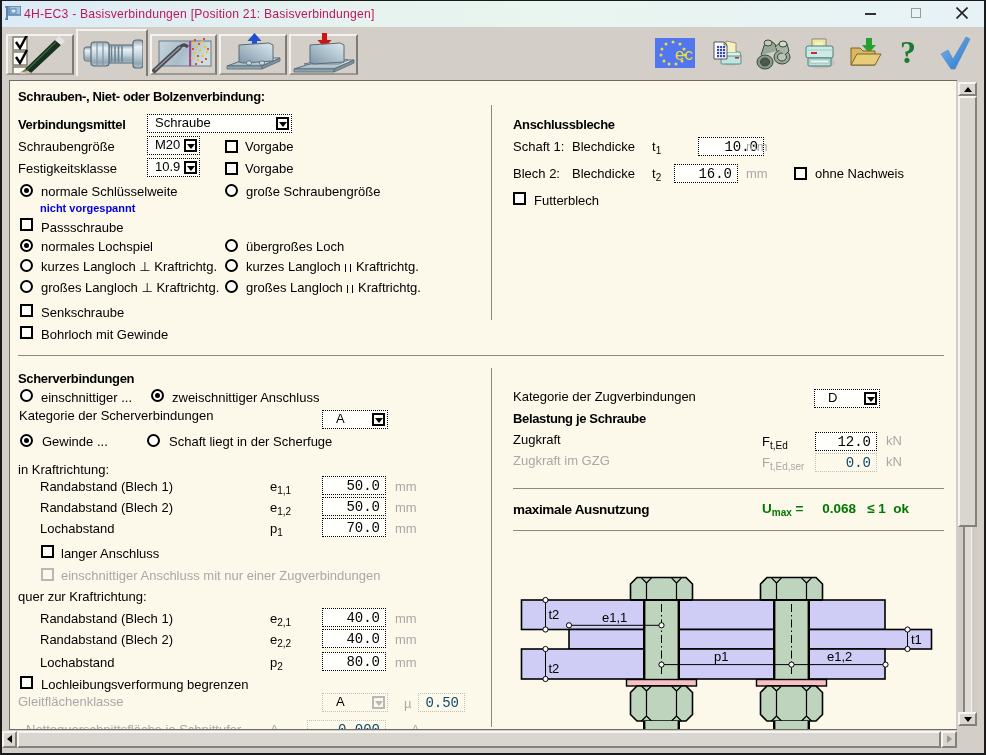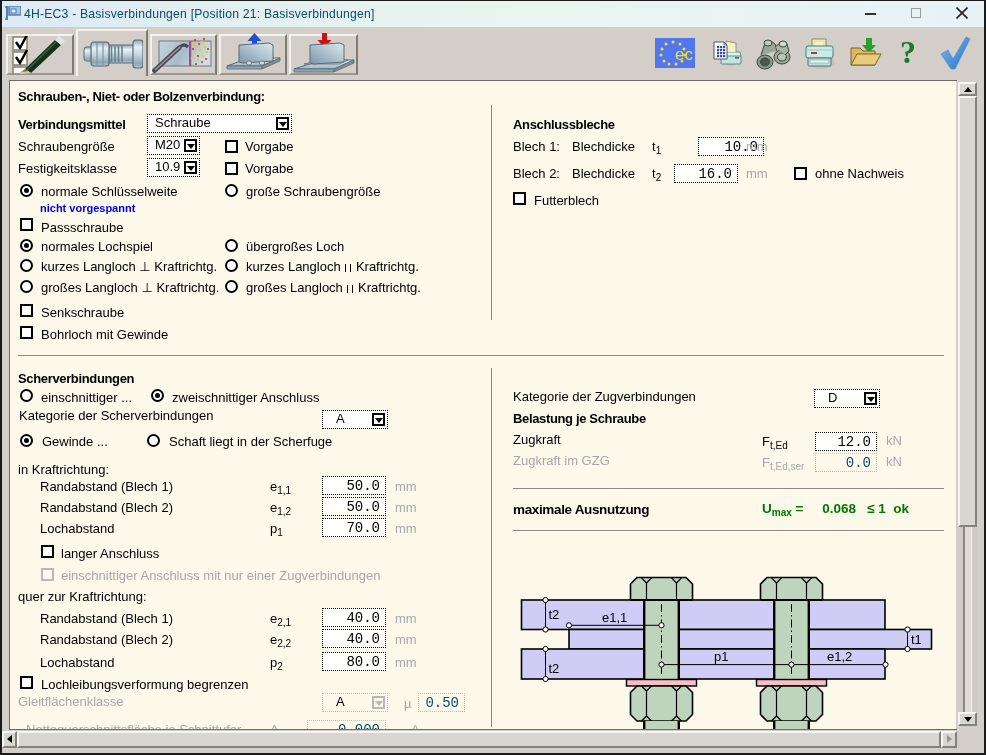--- a/index.html
+++ b/index.html
@@ -1,20 +1,20 @@
 <!DOCTYPE html>
 <html><head>
 <meta charset="utf-8">
 <style>
 * { margin:0; padding:0; box-sizing:border-box; }
 html,body { width:986px; height:755px; overflow:hidden; }
 body { -webkit-font-smoothing:antialiased; position:relative; font-family:"Liberation Sans", sans-serif; background:#d3cfc8; }
 #titlebar { position:absolute; left:2px; top:1px; width:982px; height:26px;
   background:linear-gradient(90deg,#dcebf6 0%, #e6f3ee 40%, #e9f5ef 55%, #e7f2f7 100%); }
-#titletxt { position:absolute; left:24px; top:7px; font-size:12.2px; letter-spacing:0.2px; color:#0c4a6e; white-space:nowrap; }
+#titletxt { position:absolute; left:24px; top:7px; font-size:12.2px; letter-spacing:0.2px; color:#be185d; white-space:nowrap; }
 #toolbar { position:absolute; left:2px; top:27px; width:982px; height:52px; background:#d3cfc8; }
 .tab { position:absolute; background:#d3cfc8; border-top:2px solid #f4f2ee; border-left:2px solid #f4f2ee; border-right:2px solid #7e7a74; border-bottom:2px solid #9b978f; }
 #cream { position:absolute; left:10px; top:81px; width:946px; height:648px; background:#fcf8ea; }
 .t { position:absolute; font-size:13px; line-height:15px; color:#000; white-space:nowrap; }
 .b { font-weight:bold; letter-spacing:-0.35px;text-align:center; }
 .g { color:#a8a8a8; }
 .pp { display:inline-block; width:6px; height:8px; border-left:1.6px solid #000; border-right:1.6px solid #000; vertical-align:-0.5px; margin:0 1px; }
 .t sub { font-size:10px; vertical-align:-3px; line-height:0; }
 .cb { position:absolute; width:13px; height:13px; border:2.5px solid #000; background:#fffffb; }
 .cb.d { border-color:#b8b8b8; background:transparent; }
@@ -300,21 +300,21 @@
 <div class="rd" style="left:20px;top:280px"></div>
 <div class="t" style="left:41px;top:280px">großes Langloch ⊥ Kraftrichtg.</div>
 <div class="rd" style="left:225px;top:280px"></div>
 <div class="t" style="left:246px;top:280px">großes Langloch <span class="pp"></span> Kraftrichtg.</div>
 <div class="cb" style="left:20px;top:304px"></div>
 <div class="t" style="left:41px;top:305px">Senkschraube</div>
 <div class="cb" style="left:20px;top:326px"></div>
 <div class="t" style="left:41px;top:327px">Bohrloch mit Gewinde</div>
 
 <div class="t b" style="left:513px;top:117px">Anschlussbleche</div>
-<div class="t" style="left:513px;top:139px">Blech 1:</div>
+<div class="t" style="left:513px;top:139px">Schaft 1:</div>
 <div class="t" style="left:572px;top:139px">Blechdicke</div>
 <div class="t" style="left:652px;top:139px">t<sub>1</sub></div>
 <div class="fld" style="left:698px;top:137px;width:66px">10.0</div>
 <div class="t g" style="left:746px;top:139px">mm</div>
 <div class="t" style="left:513px;top:166px">Blech 2:</div>
 <div class="t" style="left:572px;top:166px">Blechdicke</div>
 <div class="t" style="left:652px;top:166px">t<sub>2</sub></div>
 <div class="fld" style="left:674px;top:164px;width:64px">16.0</div>
 <div class="t g" style="left:746px;top:166px">mm</div>
 <div class="cb" style="left:794px;top:167px"></div>

